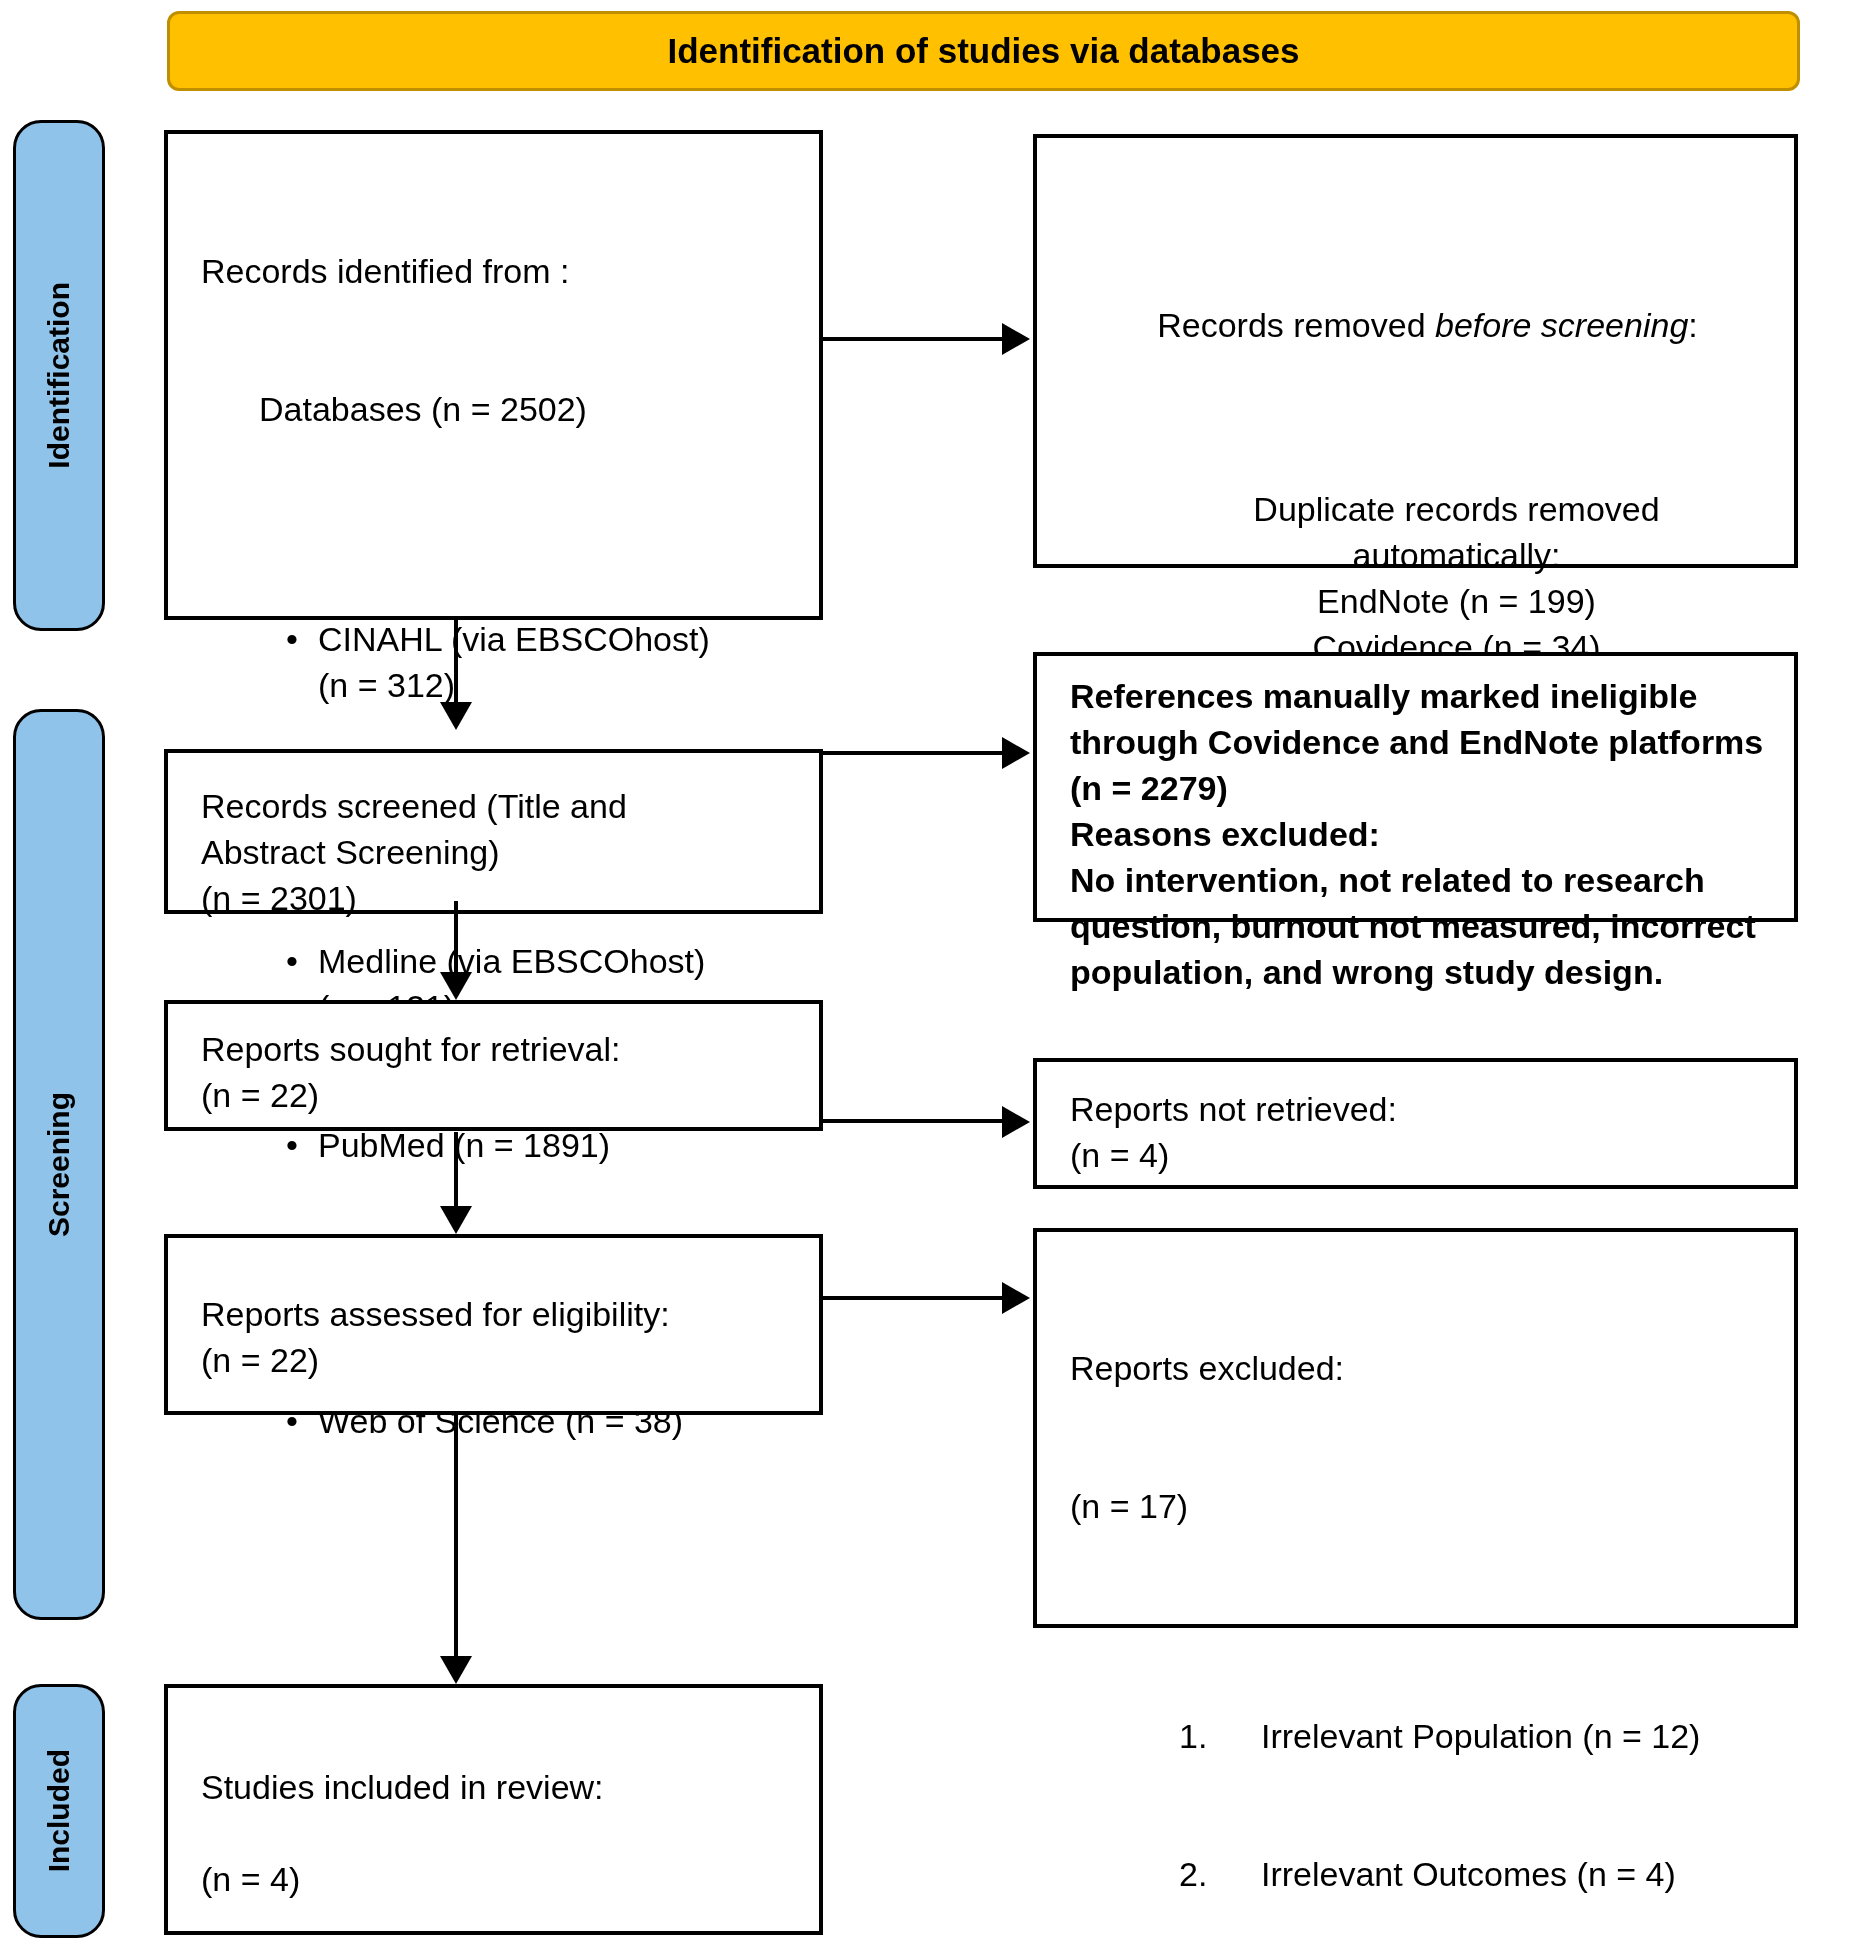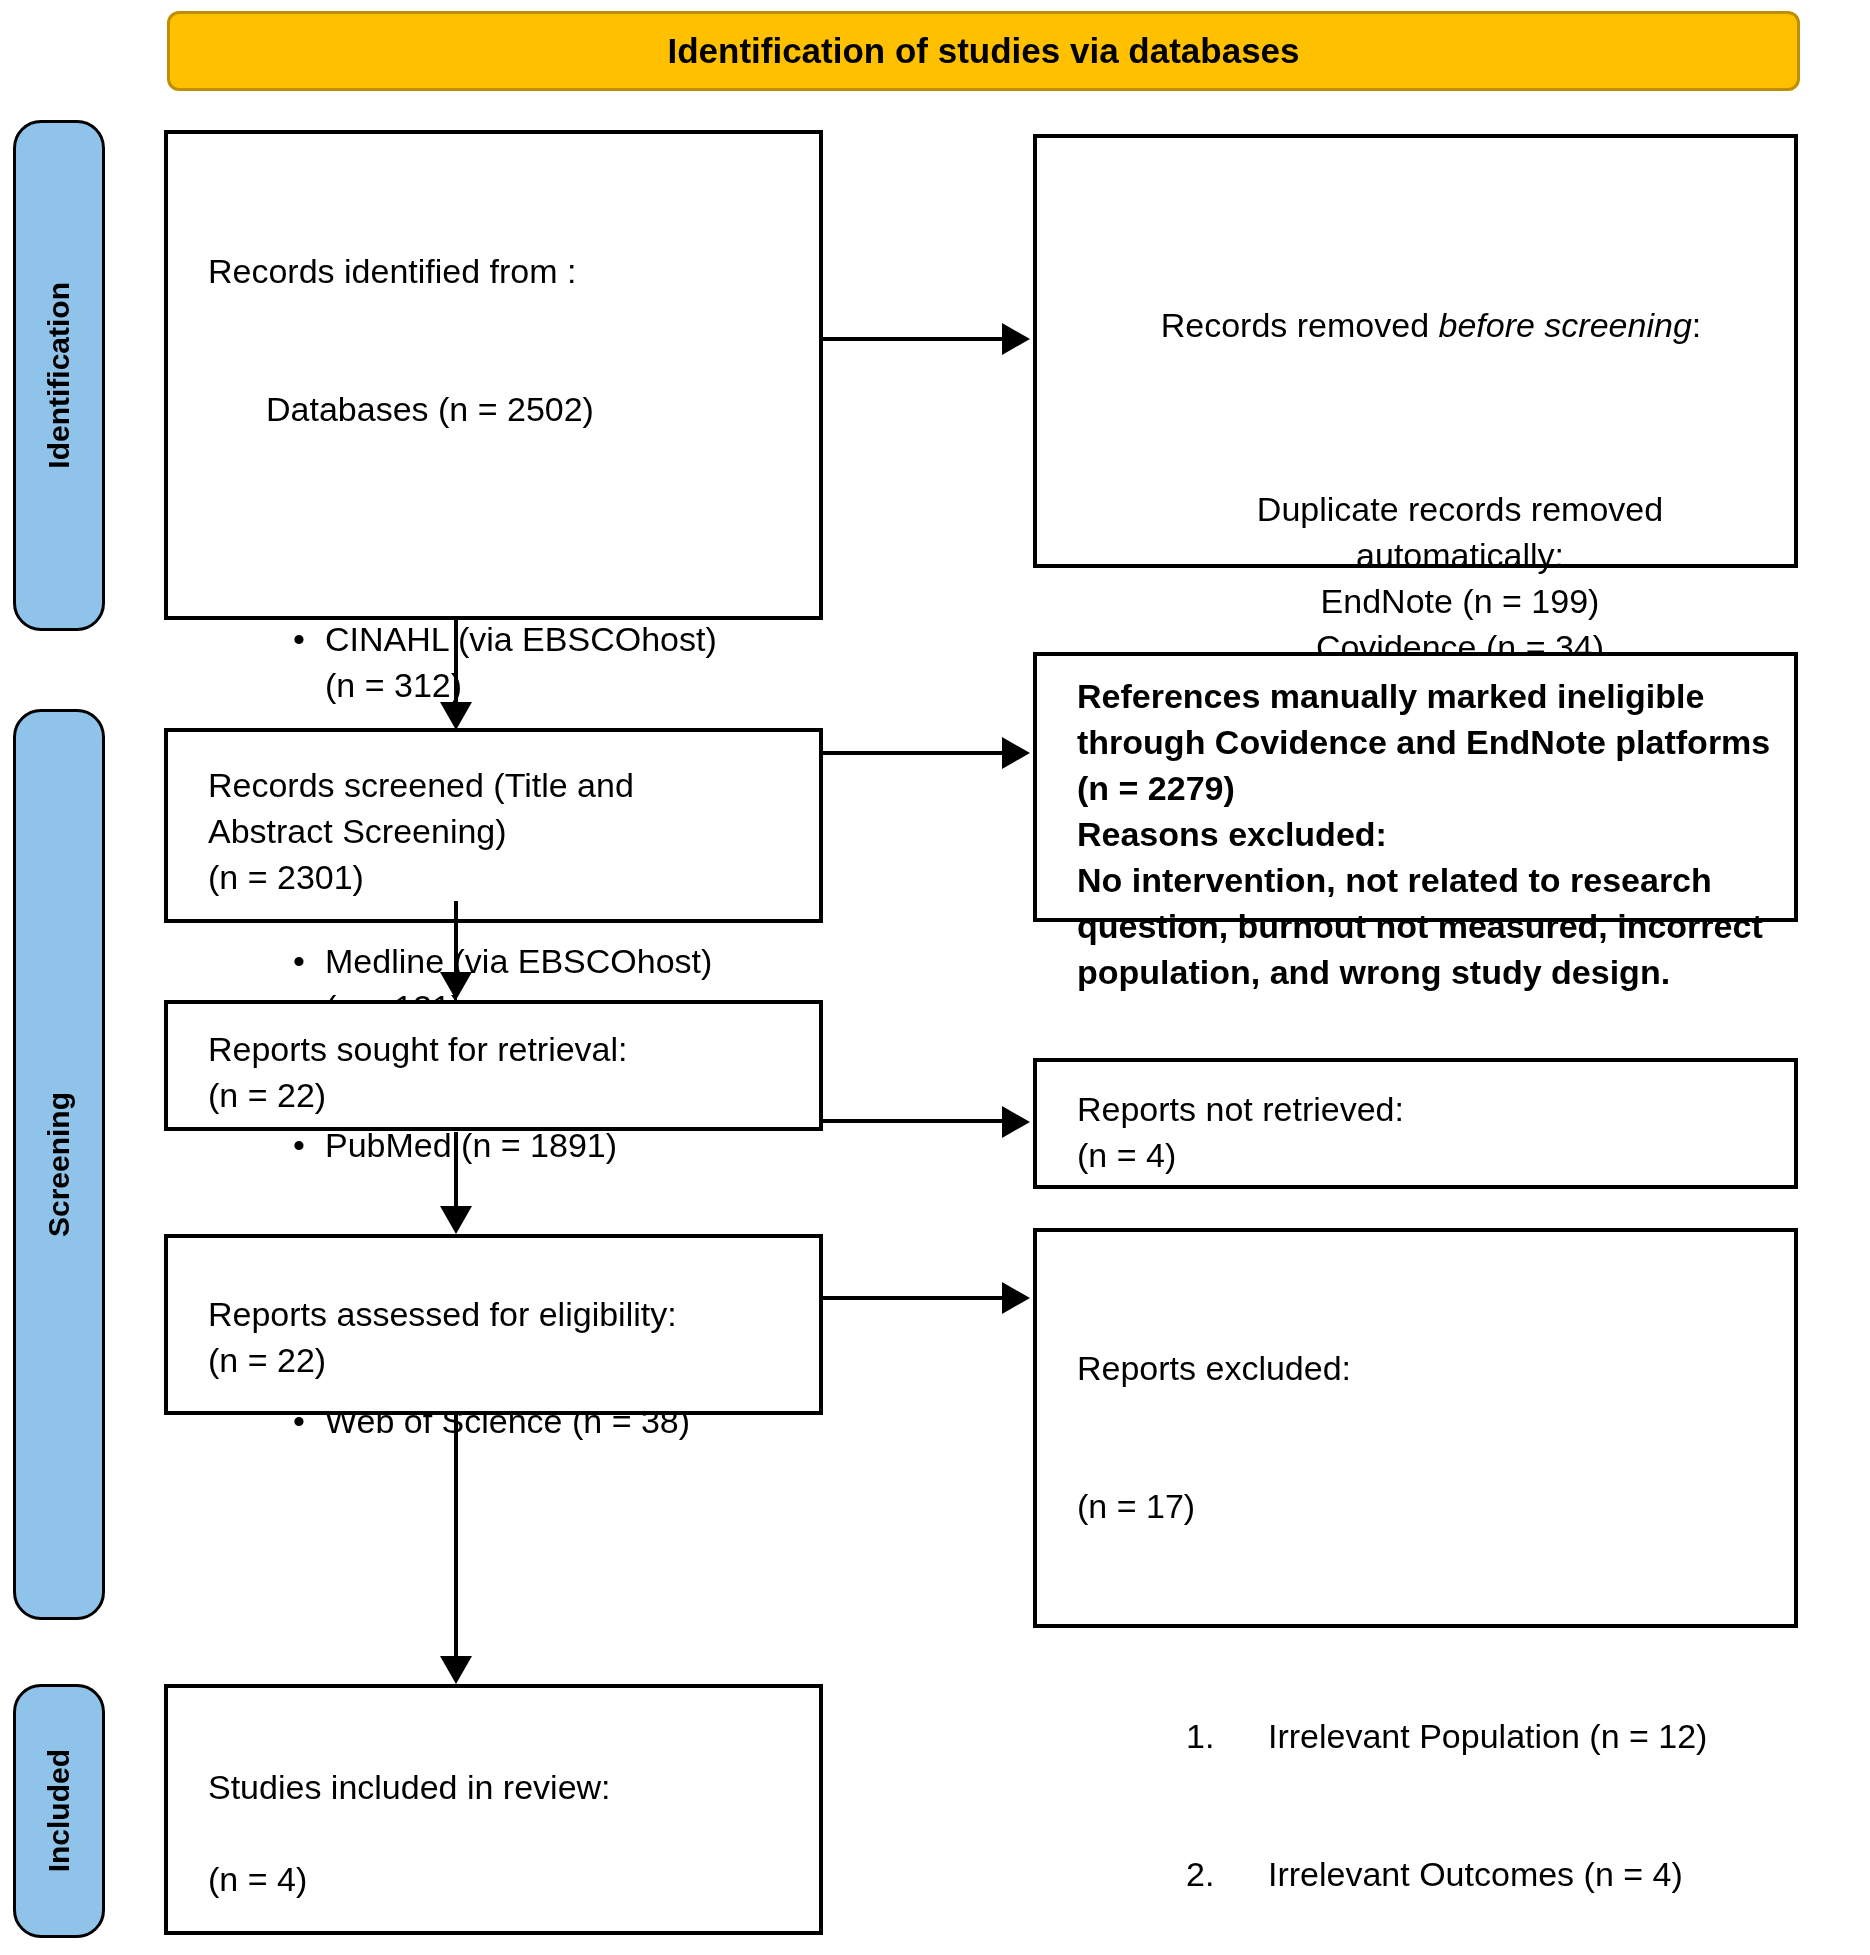--- a/index.html
+++ b/index.html
@@ -18,21 +18,21 @@
     font-size:30px;font-weight:bold;white-space:nowrap;}
 
   .box{position:absolute;background:#fff;border:4.3px solid #000;
     box-sizing:border-box;font-size:34px;line-height:46px;white-space:pre;}
 
   
   .bL{left:164px;width:659px;}
   
   .bR{left:1033px;width:765px;}
 
-  .pad{position:absolute;inset:0;margin-left:7px;}
+  .pad{position:absolute;inset:0;}
 
   .indent1{margin-left:58px;}
   ul.blts{list-style:none;margin:0 0 0 85px;padding:0;}
   ul.blts li{display:flex;}
   ul.blts .blt{width:32px;flex:0 0 32px;}
   ul.blts .btxt{white-space:pre;}
 
   ol.nums{list-style:none;margin:0 0 0 109px;padding:0;}
   ol.nums li{display:flex;}
   ol.nums .num{width:82px;flex:0 0 82px;}
@@ -88,21 +88,21 @@
   <div class="box bR" style="top:134px;height:434px;">
     <div class="pad" style="padding:72px 12px 0 36px;text-align:center;">
       <div><span>Records removed </span><span class="it">before screening</span><span>:</span></div>
       <div class="indent1" style="margin-top:46px;">Duplicate records removed
 automatically:
 EndNote (n = 199)
 Covidence (n = 34)</div>
     </div>
   </div>
 
-  <div class="box bL" style="top:728px;height:195px;">
+  <div class="box bL" style="top:749px;height:165px;">
     <div class="pad" style="padding:30px 12px 0 33px;">Records screened (Title and
 Abstract Screening)
 (n = 2301)</div>
   </div>
 
   <div class="box bR" style="top:652px;height:270px;font-weight:bold;">
     <div class="pad" style="padding:17px 12px 0 33px;">References manually marked ineligible
 through Covidence and EndNote platforms
 (n = 2279)
 Reasons excluded:

